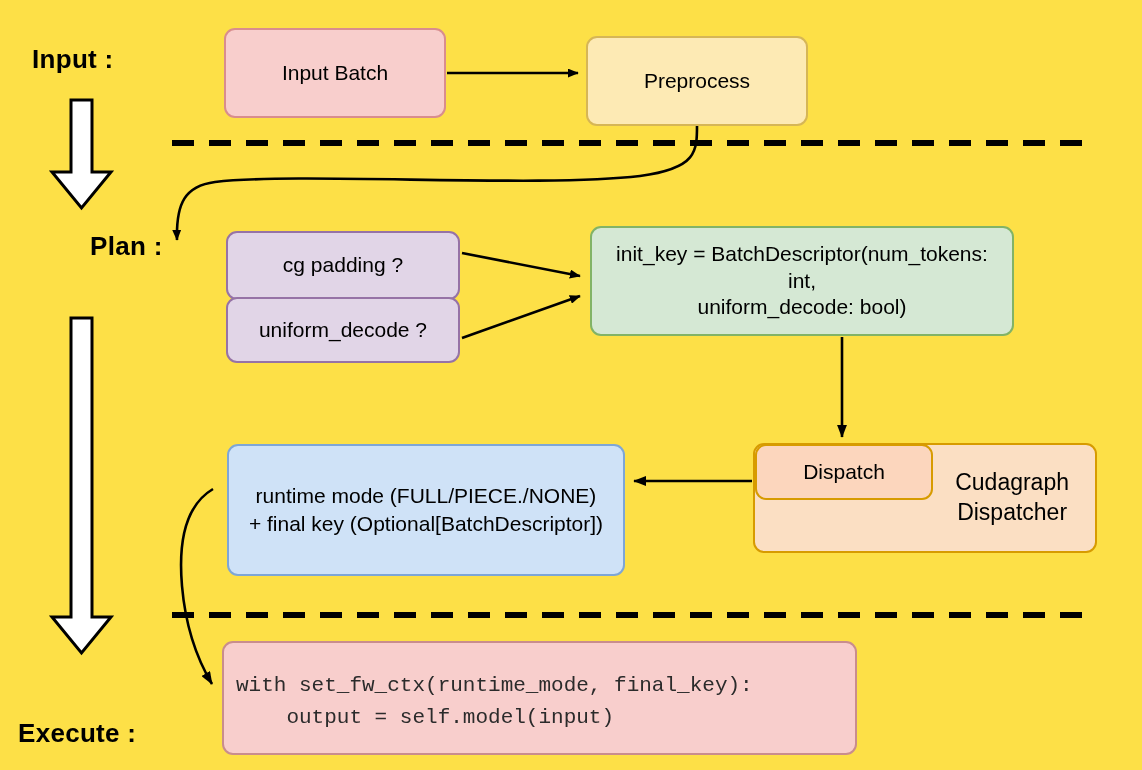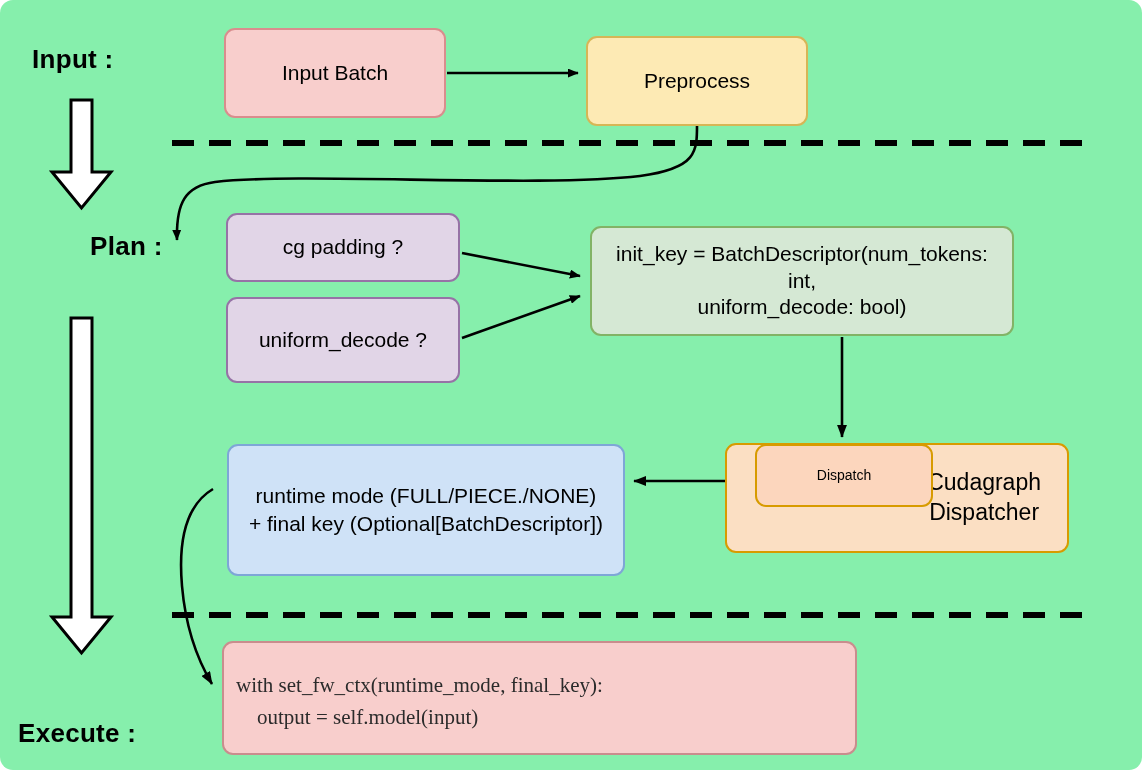--- a/index.html
+++ b/index.html
@@ -4,24 +4,23 @@
 <style>
   html, body {
     margin: 0;
     padding: 0;
     background: #ffffff;
   }
   #canvas {
     position: relative;
     width: 1142px;
     height: 770px;
-    background: #86efac;
+    background: #fde047;
     overflow: hidden;
     font-family: "Liberation Sans", sans-serif;
-    border-radius: 13px;
   }
   svg.layer {
     position: absolute;
     left: 0;
     top: 0;
     width: 1142px;
     height: 770px;
     pointer-events: none;
   }
   .stage-label {
@@ -52,63 +51,63 @@
   }
   #node-input-batch {
     left: 224px; top: 28px; width: 222px; height: 90px;
     background: #f8cecc; border-color: #d98d8d;
   }
   #node-preprocess {
     left: 586px; top: 36px; width: 222px; height: 90px;
     background: #fdeab4; border-color: #d6b656;
   }
   #node-cg-padding {
-    left: 226px; top: 213px; width: 234px; height: 69px;
+    left: 226px; top: 231px; width: 234px; height: 69px;
     background: #e1d5e7; border-color: #9673a6;
   }
   #node-uniform-decode {
-    left: 226px; top: 297px; width: 234px; height: 86px;
+    left: 226px; top: 297px; width: 234px; height: 66px;
     background: #e1d5e7; border-color: #9673a6;
   }
   #node-init-key {
     left: 590px; top: 226px; width: 424px; height: 110px;
     background: #d5e8d4; border-color: #82b366;
     font-size: 21px;
   }
   #node-cudagraph-dispatcher {
-    left: 725px; top: 443px; width: 344px; height: 110px;
+    left: 753px; top: 443px; width: 344px; height: 110px;
     background: #fbdfc3; border-color: #d79b00;
     align-items: center; justify-content: flex-end;
     padding-right: 26px;
     font-size: 23px;
     line-height: 1.3;
   }
   #node-dispatch {
-    left: 755px; top: 444px; width: 178px; height: 63px;
+    left: 755px; top: 444px; width: 178px; height: 56px;
     background: #fcd6bd; border-color: #d79b00;
-    font-size: 14px;
+    font-size: 21px;
     z-index: 3;
   }
   #node-runtime-mode {
     left: 227px; top: 444px; width: 398px; height: 132px;
     background: #cfe2f7; border-color: #7ea6d6;
     font-size: 21px;
     line-height: 1.35;
   }
   #node-code {
     left: 222px; top: 641px; width: 635px; height: 114px;
     background: #f8cecc; border-color: #c98d8d;
     display: block;
     padding: 0;
   }
   #node-code .code-text {
     position: absolute;
     left: 12px;
     top: 27px;
-    font-family: Liberation Serif, serif;
+    font-family: Liberation Mono, monospace;
     font-size: 21px;
     line-height: 1.5;
     color: #2b2b2b;
     white-space: pre;
     text-align: left;
   }
 </style>
 </head>
 <body>
 

